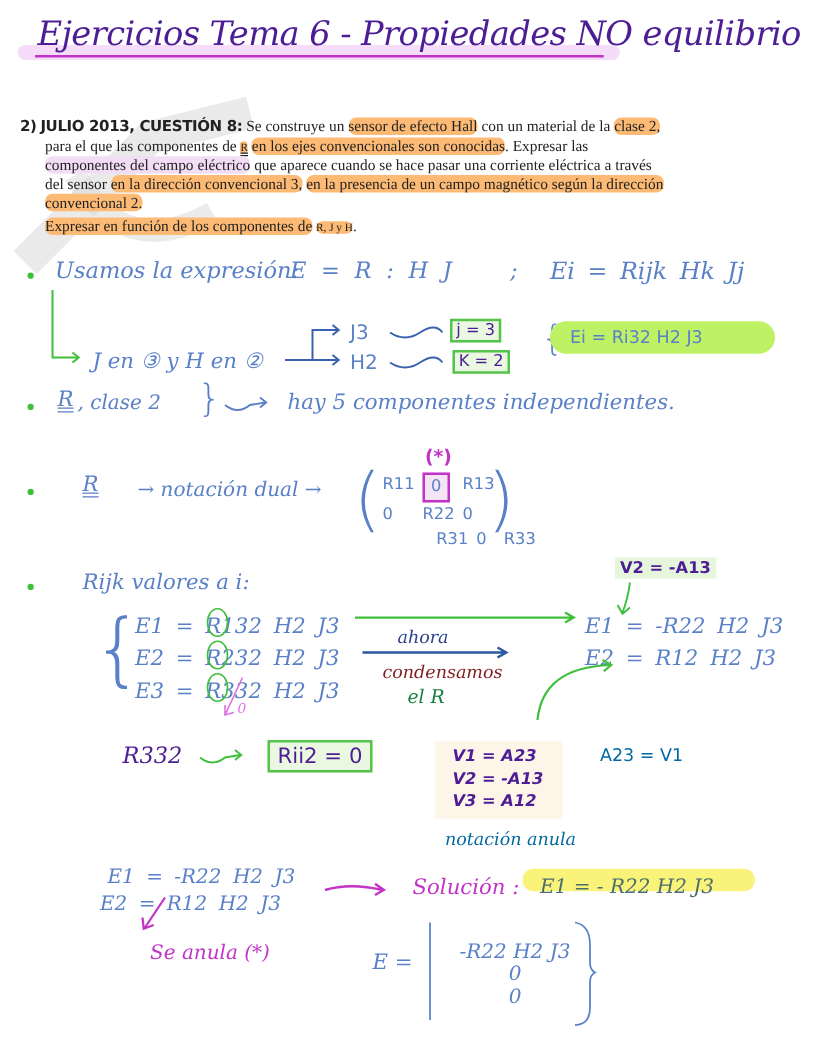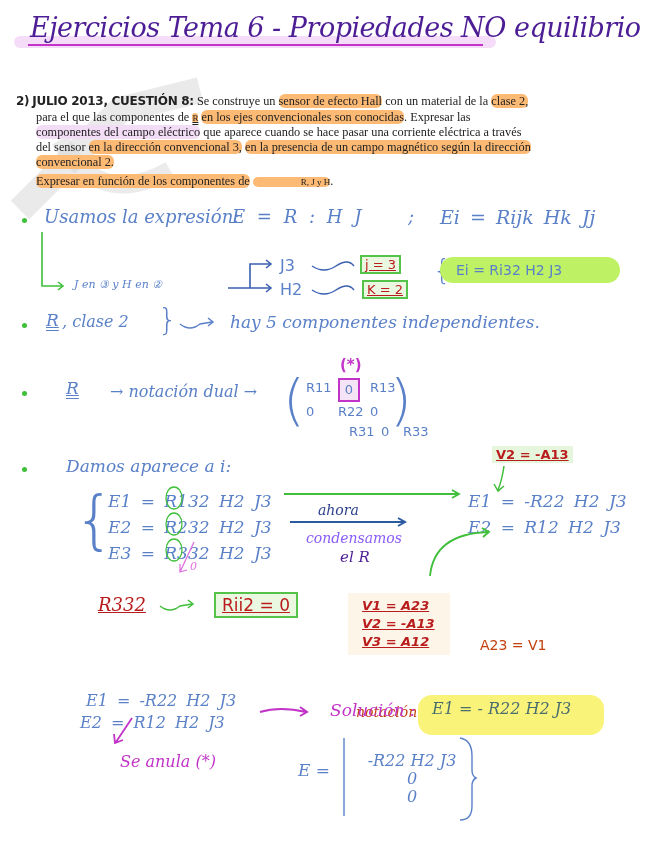--- a/index.html
+++ b/index.html
@@ -4,23 +4,23 @@
   <style>
     html, body { margin: 0; padding: 0; }
     body {
       width: 655px; height: 848px; position: relative; overflow: hidden;
       background: #ffffff;
       font-family: "DejaVu Sans", sans-serif;
     }
     .abs { position: absolute; white-space: nowrap; }
     .hand { font-family: "DejaVu Serif", serif; font-style: italic; }
     .blue { color: #5a80c8; }
-    .green { color: #b91c1c; text-decoration: underline; }
+    .green { color: #4c1d95; }
     .magenta { color: #c234c8; }
-    .orange { color: #c2410c; margin-top: 40px; }
+    .orange { color: #0369a1; }
 
     
     .title-hl { position:absolute; left:14px; top:36px; width:482px; height:12px; background:#f5dcf8; border-radius:6px; }
     .title { left:30px; top:12px; font-size:27px; color:#4c1d95; font-family:"DejaVu Serif", serif; font-style:italic; letter-spacing:-0.5px; }
     .title-line { position:absolute; left:28px; top:44px; width:455px; height:2px; background:#c234c8; }
 
     
     .wm { position:absolute; left:0; top:80px; width:260px; height:140px; pointer-events:none; }
 
     
@@ -72,34 +72,34 @@
 <div class="abs stmt" style="left:36px; top:140px;">
   <span>del sensor</span>
   <span class="hl-g">en la dirección convencional 3,</span>
   <span class="hl-g">en la presencia de un campo magnético según la dirección</span>
 </div>
 <div class="abs stmt" style="left:36px; top:155px;">
   <span class="hl-g">convencional 2.</span>
 </div>
 <div class="abs stmt" style="left:36px; top:174px;">
   <span class="hl-g">Expresar en función de los componentes de</span>
-  <span class="hl-g" style="font-size:9px; padding-left:48px;">R, J y H</span><span>.</span>
+  <span class="hl-g" style="font-size:9px; ">R, J y H</span><span>.</span>
 </div>
 
 <div class="bullet" style="left:22px; top:218px;"></div>
 <div class="abs hand blue" style="left:44px; top:206px; font-size:18px;">Usamos la expresión:</div>
 <div class="abs hand blue" style="left:232px; top:206px; font-size:18px; word-spacing:6px;">E = R : H J</div>
 <div class="abs hand blue" style="left:408px; top:206px; font-size:18px;">;</div>
 <div class="abs hand blue" style="left:440px; top:206px; font-size:19px; word-spacing:4px;">Ei = Rijk Hk Jj</div>
 
 <svg style="left:40px; top:232px;" width="30" height="60">
   <path d="M2 0 L2 54 L22 54" stroke="#3fbf3a" stroke-width="1.6" fill="none"></path>
   <path d="M18 50 L23 54 L18 58" stroke="#3fbf3a" stroke-width="1.6" fill="none"></path>
 </svg>
-<div class="abs hand blue" style="left:74px; top:278px; font-size:11px;">J en ③ y H en ②</div>
+<div class="abs hand blue" style="left:74px; top:278px; font-size:17px;">J en ③ y H en ②</div>
 
 <svg style="left:228px; top:258px;" width="44" height="40">
   <path d="M0 30 L22 30 L22 6 L42 6 M22 30 L42 30" stroke="#3a60b0" stroke-width="1.6" fill="none"></path>
   <path d="M38 2 L43 6 L38 10 M38 26 L43 30 L38 34" stroke="#3a60b0" stroke-width="1.6" fill="none"></path>
 </svg>
 <div class="abs blue" style="left:280px; top:256px; font-size:16px;">J3</div>
 <div class="abs blue" style="left:280px; top:280px; font-size:16px;">H2</div>
 <svg style="left:312px; top:260px;" width="44" height="36">
   <path d="M0 6 Q12 14 24 6 T42 6" stroke="#3a60b0" stroke-width="1.5" fill="none"></path>
   <path d="M0 30 Q12 38 24 30 T42 30" stroke="#3a60b0" stroke-width="1.5" fill="none"></path>
@@ -137,21 +137,21 @@
     <span style="width:22px;">0</span>
   </div>
   <div style="display:flex; gap:8px;">
     <span style="width:24px;margin-left:43px;">R31</span>
     <span style="width:14px;">0</span>
     <span style="width:24px;">R33</span>
   </div>
 </div>
 
 <div class="bullet" style="left:22px; top:467px;"></div>
-<div class="abs hand blue" style="left:66px; top:456px; font-size:17px;">Damos aparece a i:</div>
+<div class="abs hand blue" style="left:66px; top:456px; font-size:17px;">Rijk valores a i:</div>
 
 <div class="abs blue" style="left:74px; top:480px; font-size:64px; font-weight:100; line-height:80px;">{</div>
 <div class="abs hand blue" style="left:108px; top:488px; font-size:17px; line-height:26px; word-spacing:4px;">
   <div>E1 = R132 H2 J3</div>
   <div>E2 = R232 H2 J3</div>
   <div>E3 = R332 H2 J3</div>
 </div>
 
 <svg style="left:160px; top:484px;" width="30" height="88">
   <ellipse cx="14" cy="14" rx="8" ry="11" stroke="#3fbf3a" stroke-width="1.3" fill="none"></ellipse>
@@ -163,22 +163,22 @@
 </svg>
 <div class="abs hand" style="left:190px; top:560px; font-size:11px; color:#e070e0;">0</div>
 
 <svg style="left:284px; top:488px;" width="180" height="12">
   <path d="M0 6 L174 6 M168 2 L175 6 L168 10" stroke="#3fbf3a" stroke-width="1.8" fill="none"></path>
 </svg>
 <div class="abs hand" style="left:318px; top:502px; font-size:14px; color:#2a3e8c;">ahora</div>
 <svg style="left:290px; top:516px;" width="120" height="12">
   <path d="M0 6 L114 6 M108 2 L115 6 L108 10" stroke="#2a5aa0" stroke-width="2" fill="none"></path>
 </svg>
-<div class="abs hand" style="left:306px; top:530px; font-size:14px; color:#8b5cf6;">condensamos</div>
-<div class="abs hand" style="left:340px; top:548px; font-size:15px; color:#4c1d95;">el R</div>
+<div class="abs hand" style="left:306px; top:530px; font-size:14px; color:#7f1d1d;">condensamos</div>
+<div class="abs hand" style="left:326px; top:548px; font-size:15px; color:#15803d;">el R</div>
 
 <div class="abs greenbg green" style="left:492px; top:446px; font-size:13px; font-weight:bold; padding:1px 4px;">V2 = -A13</div>
 <svg style="left:494px; top:466px;" width="14" height="28">
   <path d="M10 0 Q8 14 4 24 M0 18 L4 25 L10 20" stroke="#3fbf3a" stroke-width="1.5" fill="none"></path>
 </svg>
 <div class="abs hand blue" style="left:468px; top:488px; font-size:17px; line-height:26px; word-spacing:4px;">
   <div>E1 = -R22 H2 J3</div>
   <div>E2 = R12 H2 J3</div>
 
 </div>
@@ -207,21 +207,21 @@
 </div>
 <svg style="left:112px; top:716px;" width="24" height="30">
   <path d="M20 2 L4 26 M2 18 L3 27 L11 24" stroke="#c234c8" stroke-width="1.8" fill="none"></path>
 </svg>
 <div class="abs hand magenta" style="left:120px; top:752px; font-size:16px;">Se anula (*)</div>
 
 <svg style="left:260px; top:706px;" width="50" height="12">
   <path d="M0 6 Q20 0 46 6 M40 1 L47 6 L40 10" stroke="#c234c8" stroke-width="2" fill="none"></path>
 </svg>
 <div class="abs hand magenta" style="left:330px; top:700px; font-size:17px;">Solución :</div>
-<div class="abs yellow-strong" style="left:418px; top:695px; width:186px; height:40px; line-height:28px; padding-left:14px; box-sizing:border-box; font-family:'DejaVu Serif', serif; font-style:italic; font-size:16px; color:#4a6e6e;">E1 = - R22 H2 J3</div>
+<div class="abs yellow-strong" style="left:418px; top:695px; width:186px; height:18px; line-height:28px; padding-left:14px; box-sizing:border-box; font-family:'DejaVu Serif', serif; font-style:italic; font-size:16px; color:#4a6e6e;">E1 = - R22 H2 J3</div>
 
 <div class="abs hand blue" style="left:298px; top:760px; font-size:17px;">E =</div>
 <svg style="left:340px; top:736px;" width="140" height="86">
   <path d="M4 2 L4 80" stroke="#5a80c8" stroke-width="1.4" fill="none"></path>
   <path d="M120 2 Q132 4 132 20 L132 34 Q132 40 136 42 Q132 44 132 50 L132 70 Q132 84 120 84" stroke="#5a80c8" stroke-width="1.4" fill="none"></path>
 </svg>
 <div class="abs hand blue" style="left:356px; top:752px; font-size:16px; line-height:18px; text-align:center; width:112px;">
   <div>-R22 H2 J3</div>
   <div>0</div>
   <div>0</div>

